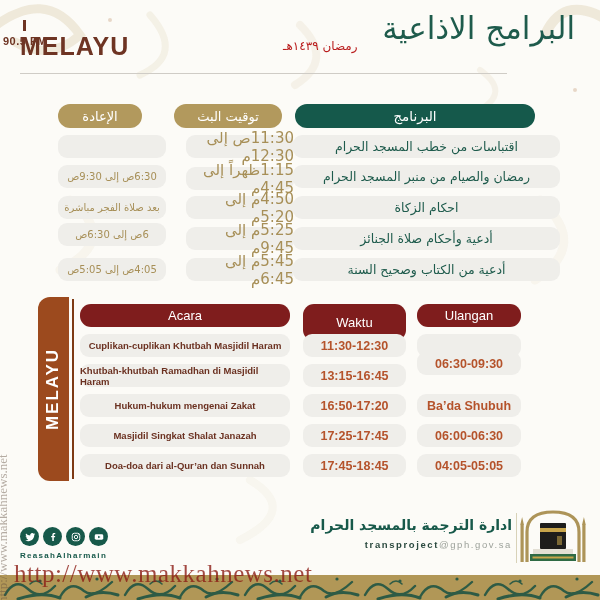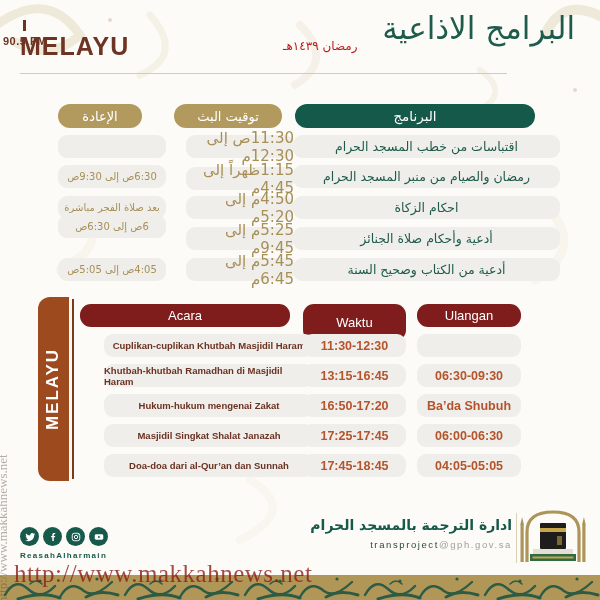--- a/index.html
+++ b/index.html
@@ -27,38 +27,38 @@
   .pill { border-radius:12px; display:flex; align-items:center; justify-content:center; height:24px; }
   .cell { background:#EFEEEA; border-radius:9px; display:flex; align-items:center; justify-content:center; height:23px; }
   .hd-green { background:#15594B; color:#fff; font-size:13.5px; }
   .hd-gold  { background:#B2995D; color:#fff; font-size:13px; }
   .hd-gray  { background:#7f1d1d; color:#fff; font-size:13px; font-weight:normal; border-radius:11px; }
 
   .ar-prog   { left:293px; width:267px; color:#1E5B4C; font-size:12.5px; }
   .ar-time   { left:174px; width:108px; color:#A78F57; font-size:15px;margin-left:12px; }
   .ar-rep    { left:58px;  width:108px; color:#A78F57; font-size:10px; }
 
-  .my-acara   { left:80px;  width:210px; color:#6B3121; font-size:9.5px; font-weight:bold;margin-left:24px; }
+  .my-acara   { left:80px;  width:210px; color:#6B3121; font-size:9.5px; font-weight:bold; }
   .my-waktu   { left:303px; width:103px; color:#B5532B; font-size:12.5px; font-weight:bold; }
   .my-ulangan { left:417px; width:104px; color:#B5532B; font-size:12.5px; font-weight:bold; }
 
   
   #melayu-tab { left:38px; top:297px; width:31px; height:184px; background:#9C4A1E;
     border-radius:12px 0 0 12px; display:flex; align-items:center; justify-content:center; }
   #melayu-tab span { transform:rotate(-90deg); white-space:nowrap; color:#fff;
     font-weight:bold; font-size:17px; letter-spacing:2px; }
   #melayu-line { left:72px; top:299px; width:2px; height:180px; background:#7E3A14; }
 
   
   .soc { position:absolute; width:19px; height:19px; border-radius:50%; background:#17594A;
     display:flex; align-items:center; justify-content:center; top:527px; }
   #social-handle { left:20px; top:551px; font-size:8px; font-weight:bold; color:#17594A; letter-spacing:1.3px; }
   #dept-title { right:88px; top:517px; font-size:14px; font-weight:bold; color:#17594A; }
   #email-line { right:88px; top:539px; font-size:9.5px; letter-spacing:1.6px; }
-  #email-user { color:#2C4A40; font-weight:normal; }
+  #email-user { color:#2C4A40; font-weight:bold; }
   #email-domain { color:#9DA29B; }
   #footer-divider { right:83px; top:513px; width:1.5px; height:50px; background:#D8D2B8; }
   #emblem { right:13px; top:505px; }
 
   
   #bottom-band { left:0; top:575px; width:600px; height:25px; background:#B19757; overflow:hidden; }
 
   
   #wm-bottom { left:14px; top:560px; font-family:"Liberation Serif", serif; font-size:25px;
     color:#8C1D15; opacity:.8; letter-spacing:.5px; z-index:5; }
@@ -103,42 +103,42 @@
 <div class="abs cell ar ar-prog" style="top:165px">رمضان والصيام من منبر المسجد الحرام</div>
 <div class="abs cell ar ar-time" style="top:167px">1:15ظهراً إلى 4:45م</div>
 <div class="abs cell ar ar-rep" style="top:165px">6:30ص إلى 9:30ص</div>
 
 <div class="abs cell ar ar-prog" style="top:196px">احكام الزكاة</div>
 <div class="abs cell ar ar-time" style="top:196px">4:50م إلى 5:20م</div>
 <div class="abs cell ar ar-rep" style="top:196px">بعد صلاة الفجر مباشرة</div>
 
 <div class="abs cell ar ar-prog" style="top:227px">أدعية وأحكام صلاة الجنائز</div>
 <div class="abs cell ar ar-time" style="top:227px">5:25م إلى 9:45م</div>
-<div class="abs cell ar ar-rep" style="top:215px">6ص إلى 6:30ص</div>
+<div class="abs cell ar ar-rep" style="top:223px">6ص إلى 6:30ص</div>
 
 <div class="abs cell ar ar-prog" style="top:258px">أدعية من الكتاب وصحيح السنة</div>
 <div class="abs cell ar ar-time" style="top:258px">5:45م إلى 6:45م</div>
 <div class="abs cell ar ar-rep" style="top:258px">4:05ص إلى 5:05ص</div>
 
 <div class="abs" id="melayu-tab">
   <span>MELAYU</span>
 </div>
 <div class="abs" id="melayu-line"></div>
 
 <div class="abs pill hd-gray" style="left:80px; top:304px; width:210px; height:23px;">Acara</div>
 <div class="abs pill hd-gray" style="left:303px; top:304px; width:103px; height:37px;">Waktu</div>
 <div class="abs pill hd-gray" style="left:417px; top:304px; width:104px; height:23px;">Ulangan</div>
 
 <div class="abs cell my-acara" style="top:334px">Cuplikan-cuplikan Khutbah Masjidil Haram</div>
 <div class="abs cell my-waktu" style="top:334px">11:30-12:30</div>
 <div class="abs cell my-ulangan" style="top:334px"></div>
 
 <div class="abs cell my-acara" style="top:364px">Khutbah-khutbah Ramadhan di Masjidil Haram</div>
 <div class="abs cell my-waktu" style="top:364px">13:15-16:45</div>
-<div class="abs cell my-ulangan" style="top:364px">06:30-09:30</div>
+<div class="abs cell my-ulangan" style="top:352px">06:30-09:30</div>
 
 <div class="abs cell my-acara" style="top:394px">Hukum-hukum mengenai Zakat</div>
 <div class="abs cell my-waktu" style="top:394px">16:50-17:20</div>
 <div class="abs cell my-ulangan" style="top:394px">Ba’da Shubuh</div>
 
 <div class="abs cell my-acara" style="top:424px">Masjidil Singkat Shalat Janazah</div>
 <div class="abs cell my-waktu" style="top:424px">17:25-17:45</div>
 <div class="abs cell my-ulangan" style="top:424px">06:00-06:30</div>
 
 <div class="abs cell my-acara" style="top:454px">Doa-doa dari al-Qur’an dan Sunnah</div>

